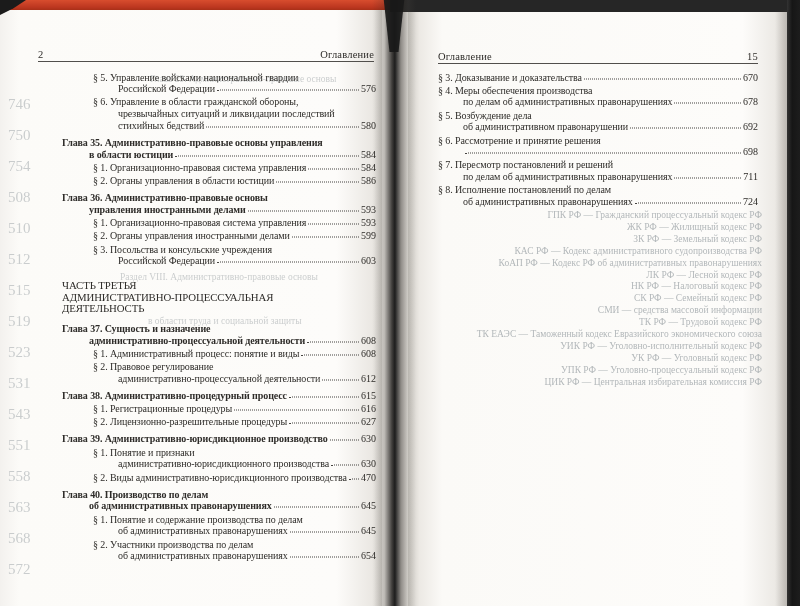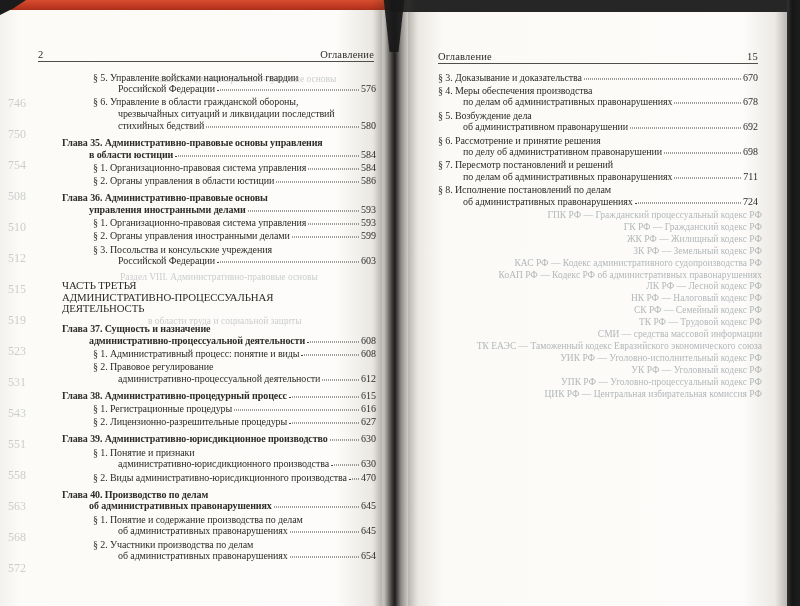--- a/index.html
+++ b/index.html
@@ -57,21 +57,21 @@
   .leader { flex:1; min-width:6px; border-bottom:1.4px dotted #454340; margin:0 2px;
             transform:translateY(-1.5px); }
   .pg { flex-shrink:0; }
   
   .bleed-wrap { position:absolute; left:428px; width:334px; top:210px; text-align:right;
     color:#9aa1a5; opacity:.75; filter:blur(.5px); font-size:9.5px; line-height:11.9px;
     pointer-events:none; }
   .ghost-frag { position:absolute; color:#a2a8ab; opacity:.55; filter:blur(.6px);
     font-size:9.5px; white-space:nowrap; pointer-events:none; }
   .ghost-num { position:absolute; left:8px; width:30px; color:#aab0b3; opacity:.6;
-    filter:blur(.5px); font-size:12px; pointer-events:none; }
+    filter:blur(.5px); font-size:15px; pointer-events:none; }
 </style>
 </head>
 <body>
 
 <div class="scan">
 
   <div class="page left"></div>
   <div class="page right"></div>
 
   <div class="strip-red"></div>
@@ -100,30 +100,29 @@
       <div class="ghost-num" style="top: 530px;">568</div>
       <div class="ghost-num" style="top: 561px;">572</div>
     </div>
   <div id="ghost-frags">
       <div class="ghost-frag" style="left: 150px; top: 74px;">Глава 29. Административно-правовые основы</div>
       <div class="ghost-frag" style="left: 120px; top: 272px;">Раздел VIII. Административно-правовые основы</div>
       <div class="ghost-frag" style="left: 128px; top: 316px; margin-left: 20px;">в области труда и социальной защиты</div>
     </div>
   <div class="bleed-wrap" id="bleed-right">
       <div>ГПК РФ — Гражданский процессуальный кодекс РФ</div>
-      <div>ГК РФ — Гражданский кодекс РФ</div>
       <div>ЖК РФ — Жилищный кодекс РФ</div>
       <div>ЗК РФ — Земельный кодекс РФ</div>
       <div>КАС РФ — Кодекс административного судопроизводства РФ</div>
       <div>КоАП РФ — Кодекс РФ об административных правонарушениях</div>
       <div>ЛК РФ — Лесной кодекс РФ</div>
       <div>НК РФ — Налоговый кодекс РФ</div>
       <div>СК РФ — Семейный кодекс РФ</div>
+      <div>СМИ — средства массовой информации</div>
       <div>ТК РФ — Трудовой кодекс РФ</div>
-      <div>СМИ — средства массовой информации</div>
       <div>ТК ЕАЭС — Таможенный кодекс Евразийского экономического союза</div>
       <div>УИК РФ — Уголовно-исполнительный кодекс РФ</div>
       <div>УК РФ — Уголовный кодекс РФ</div>
       <div>УПК РФ — Уголовно-процессуальный кодекс РФ</div>
       <div>ЦИК РФ — Центральная избирательная комиссия РФ</div>
     </div>
 
   <div class="header left-h">
     <span>2</span>
     <span>Оглавление</span>
@@ -349,21 +348,20 @@
           <span class="txt">об административном правонарушении</span>
           <span class="leader"></span>
           <span class="pg">692</span>
         </div>
       </div>
       <div class="entry section">
         <div class="line first">
           <span class="txt">§ 6. Рассмотрение и принятие решения</span>
         </div>
         <div class="line cont">
-          <span class="txt">по делу об административном правонарушении</span>
           <span class="leader"></span>
           <span class="pg">698</span>
         </div>
       </div>
       <div class="entry section">
         <div class="line first">
           <span class="txt">§ 7. Пересмотр постановлений и решений</span>
         </div>
         <div class="line cont">
           <span class="txt">по делам об административных правонарушениях</span>

